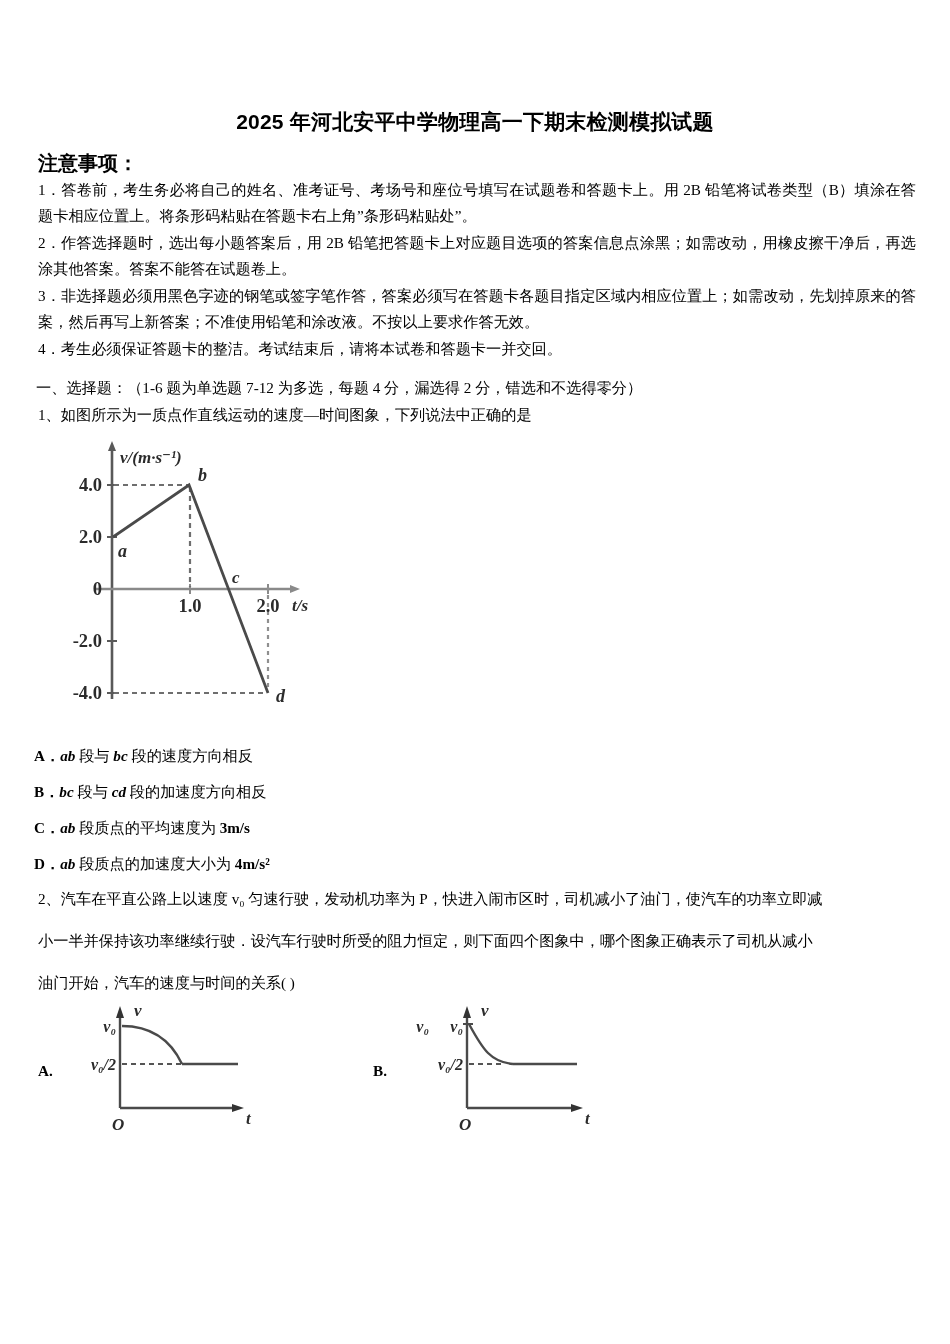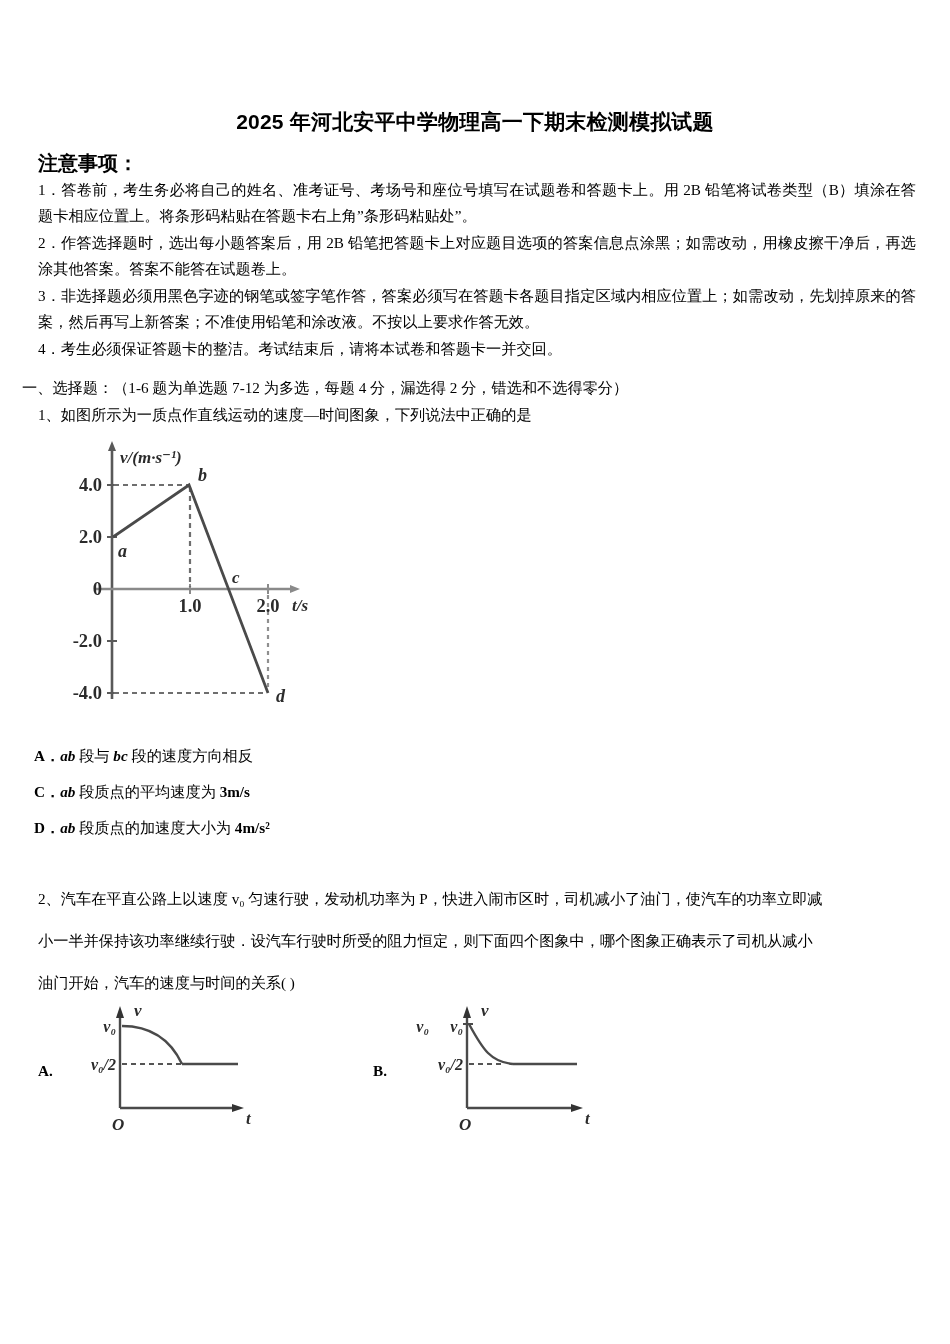--- a/index.html
+++ b/index.html
@@ -49,21 +49,21 @@
     font-weight: bold;
   }
   .note-item {
     text-align: justify;
     text-justify: inter-ideograph;
   }
 
   
   .section-head {
     position: absolute;
-    left: 22px;
+    left: 36px;
     top: 375px;
     width: 878px;
     font-size: 15.2px;
     line-height: 26px;
   }
   .q1-stem {
     position: absolute;
     left: 38px;
     top: 402px;
     width: 878px;
@@ -189,20 +189,23 @@
       <text x="62" y="120" font-size="18" font-weight="bold" font-style="italic" fill="#2b2b2b">a</text>
       <text x="142" y="44" font-size="18" font-weight="bold" font-style="italic" fill="#2b2b2b">b</text>
       <text x="176" y="146" font-size="17" font-weight="bold" font-style="italic" fill="#2b2b2b">c</text>
       <text x="220" y="265" font-size="18" font-weight="bold" font-style="italic" fill="#2b2b2b">d</text>
     </svg>
   </div>
 
   <div class="q1-options">
     <div class="opt-row">
       <span class="opt-letter">A．</span><span class="ital">ab</span><span> 段与 </span><span class="ital">bc</span><span> 段的速度方向相反</span><span class="bold"></span>
+    </div>
+    <div class="opt-row">
+      <span class="opt-letter">B．</span><span class="ital">bc</span><span> 段与 </span><span class="ital">cd</span><span> 段的加速度方向相反</span><span class="bold"></span>
     </div>
     <div class="opt-row">
       <span class="opt-letter">C．</span><span class="ital">ab</span><span> 段质点的平均速度为 </span><span class="ital"></span><span></span><span class="bold">3m/s</span>
     </div>
     <div class="opt-row">
       <span class="opt-letter">D．</span><span class="ital">ab</span><span> 段质点的加速度大小为 </span><span class="ital"></span><span></span><span class="bold">4m/s²</span>
     </div>
   </div>
 
   <div class="q2-stem">

